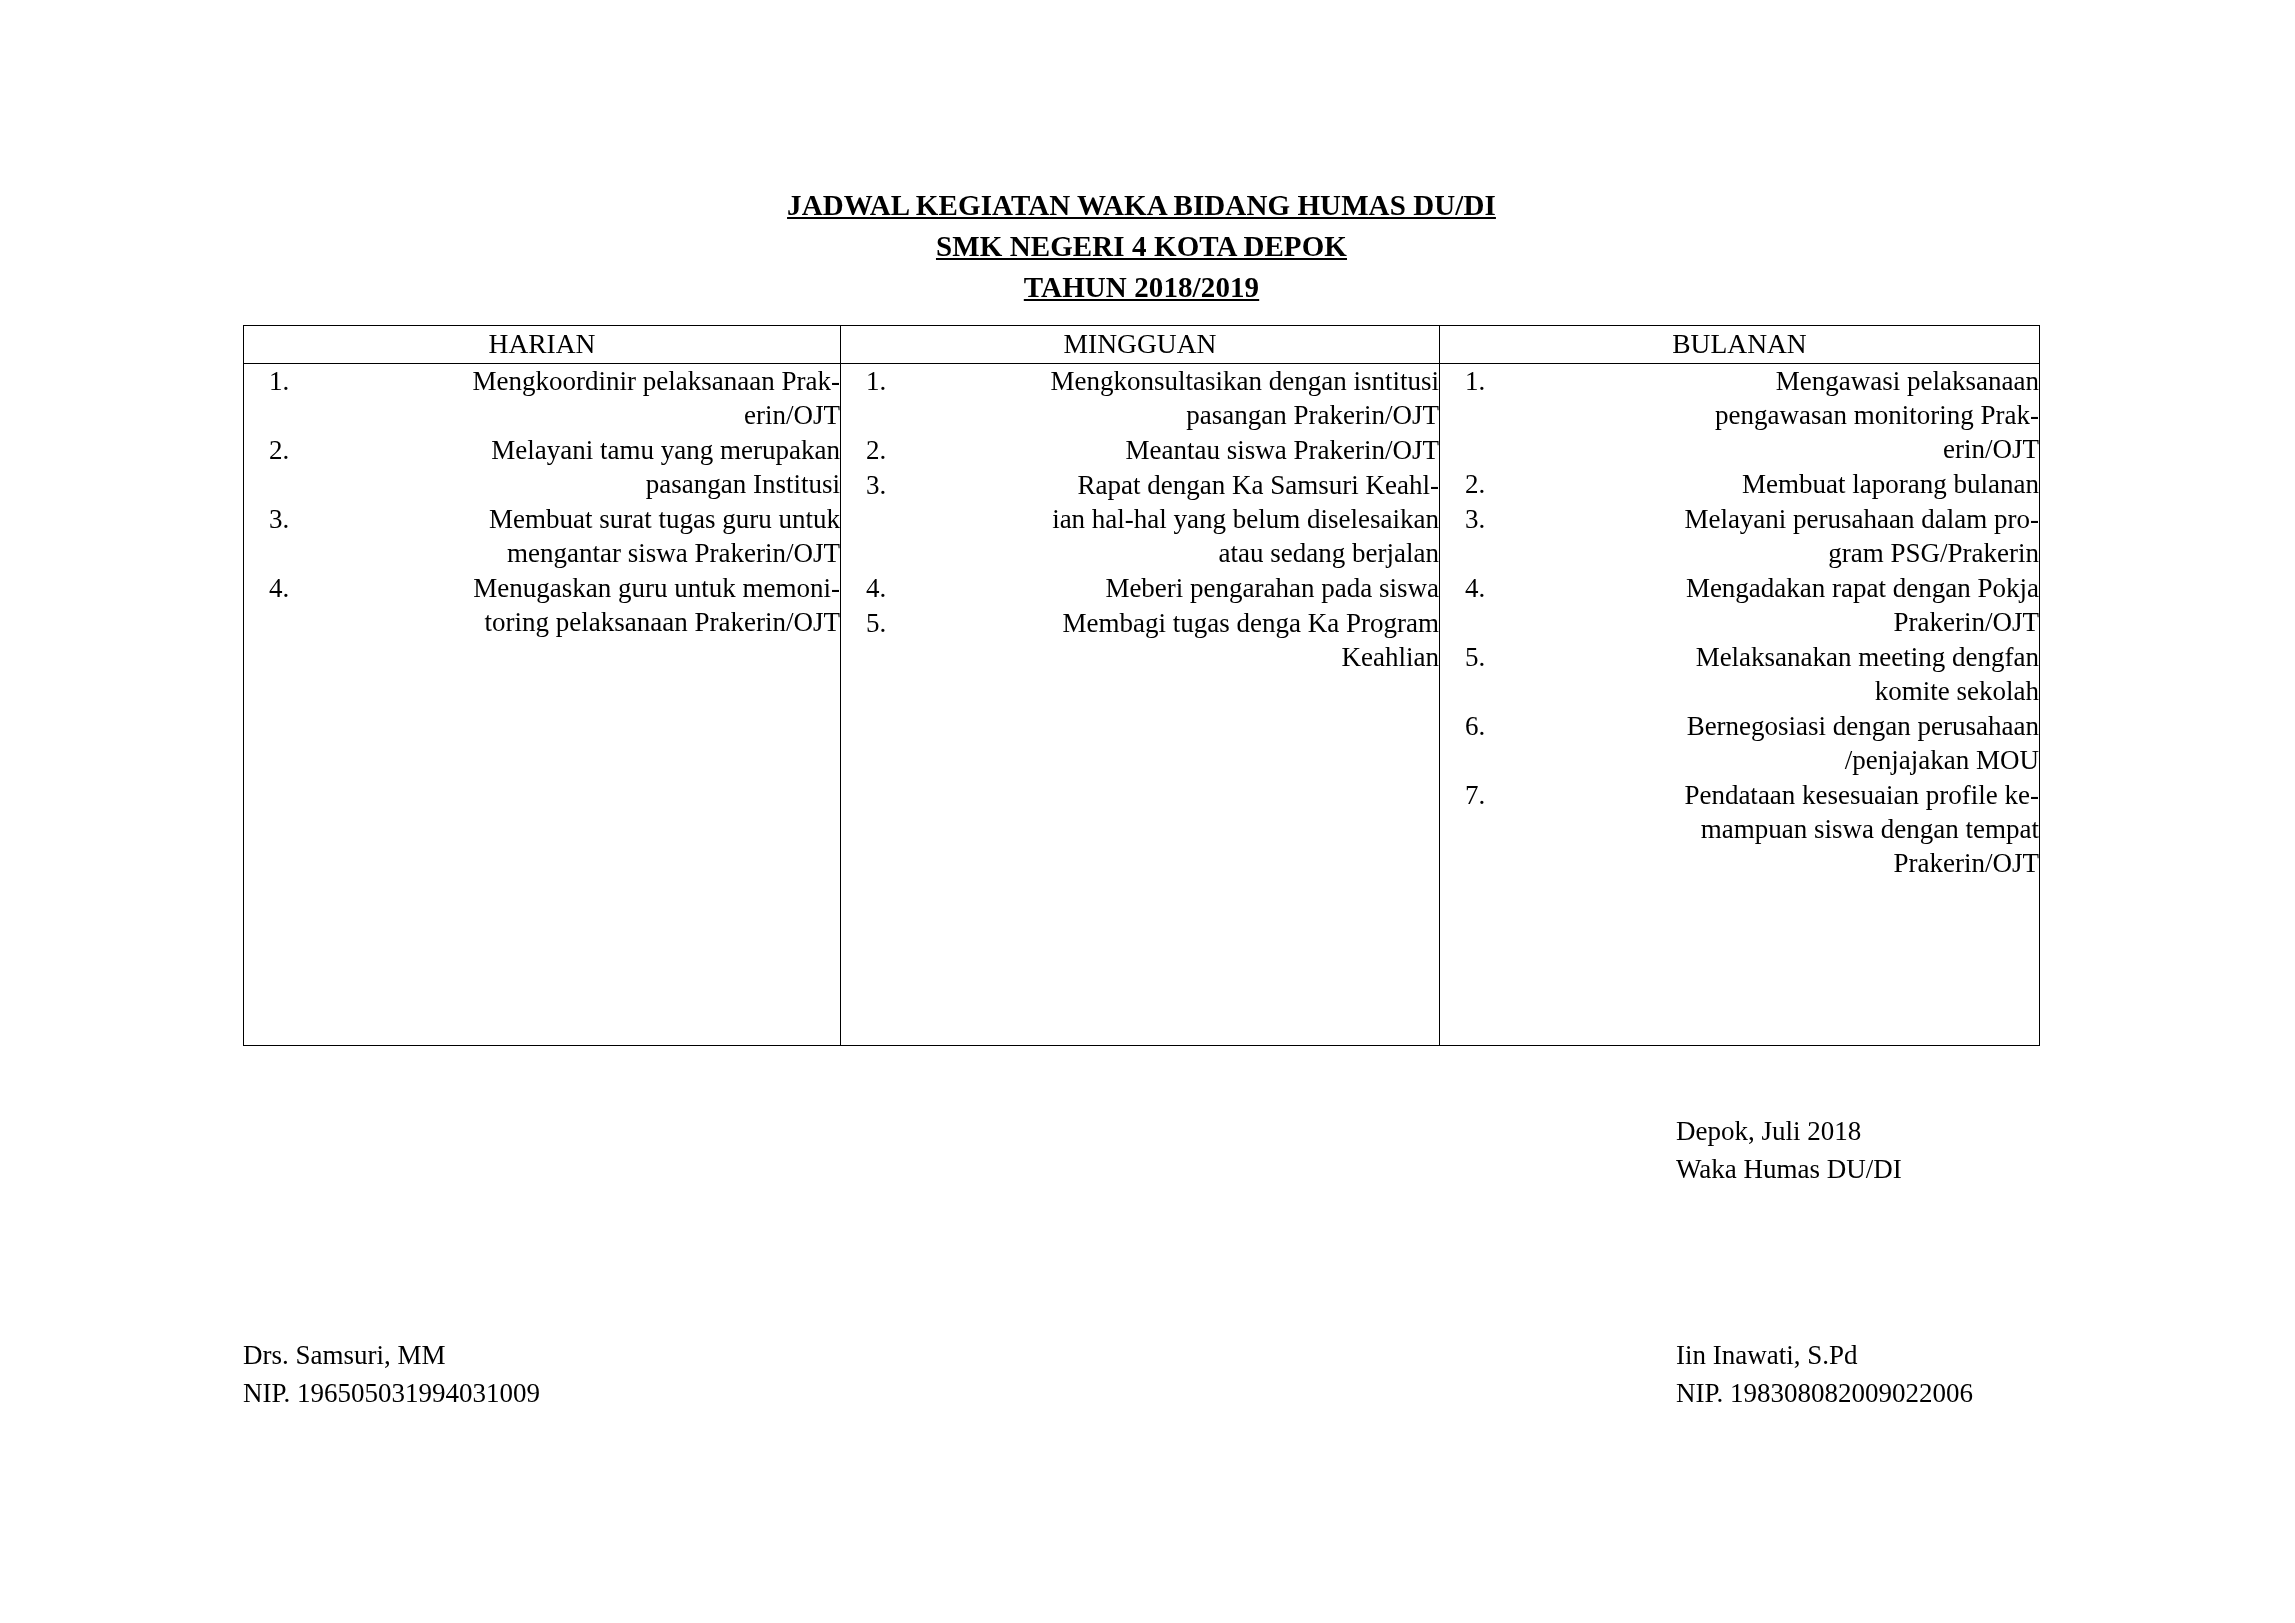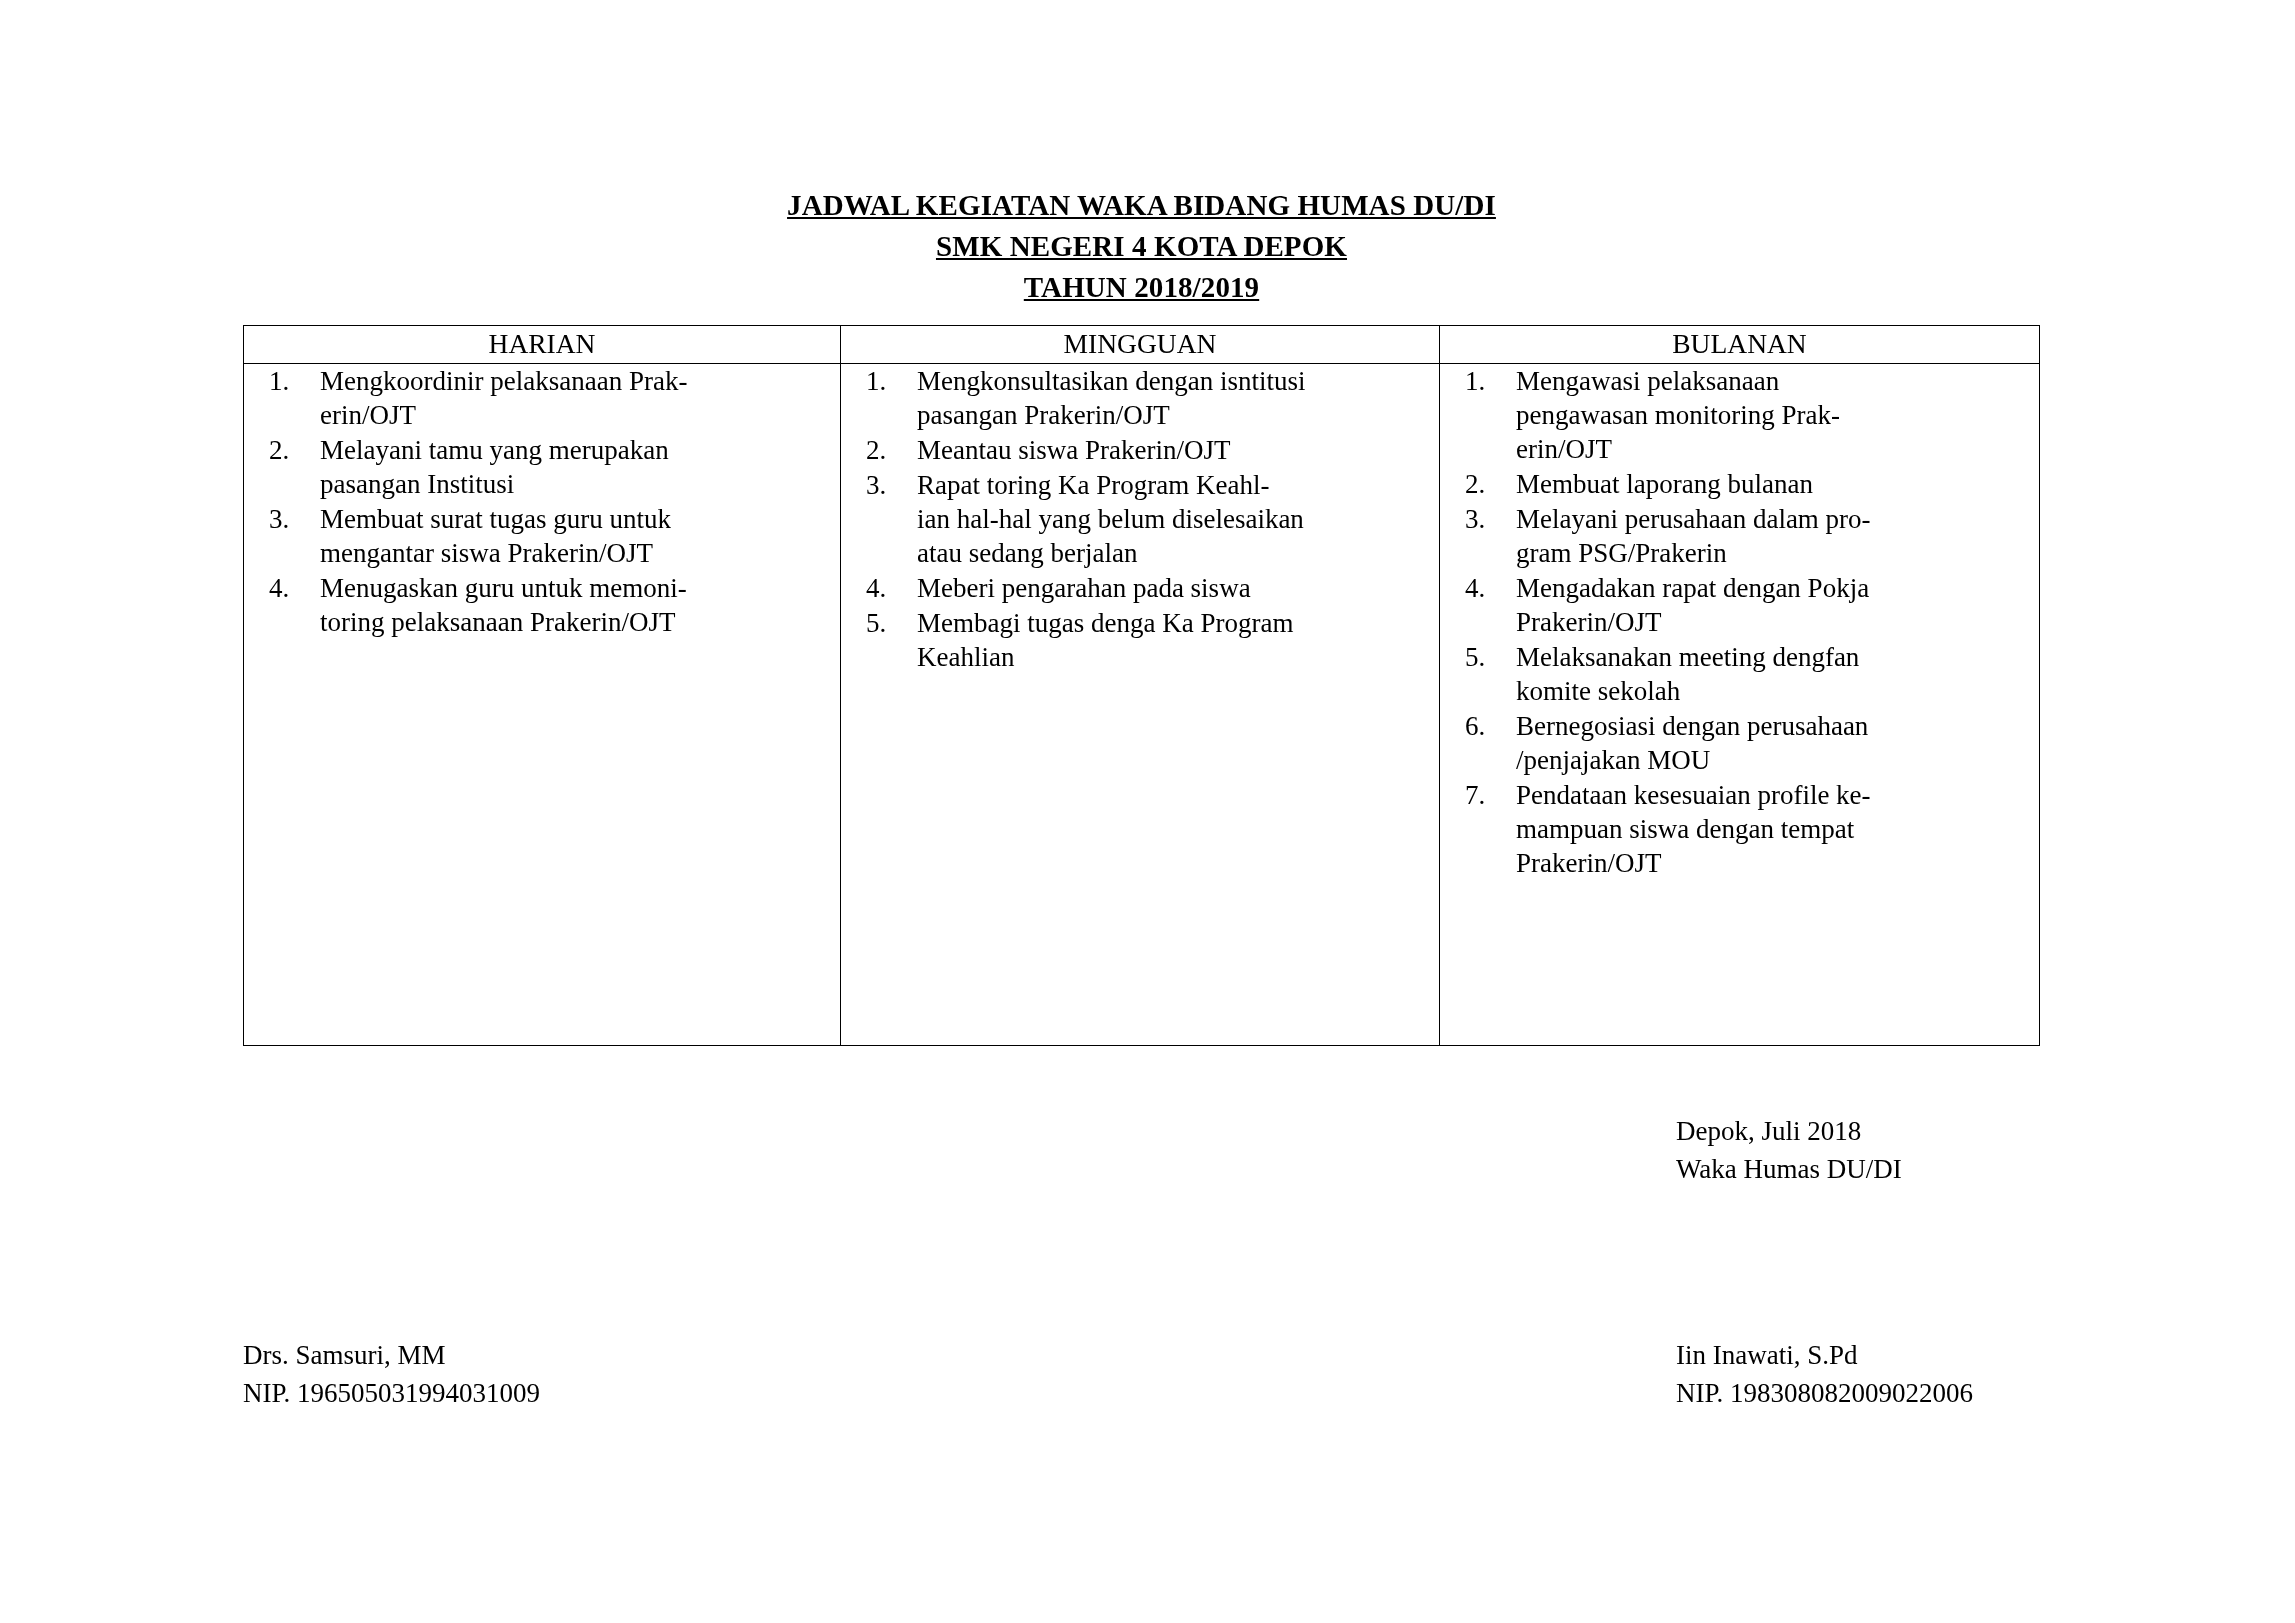--- a/index.html
+++ b/index.html
@@ -84,20 +84,21 @@
   }
   ol.task-list > li .num {
     position: absolute;
     left: 25px;
     top: 0;
     width: 39px;
     text-align: left;
   }
   ol.task-list > li .txt {
     display: block;
+    text-align: right;
   }
   ol.task-list > li .txt .ln {
     display: block;
     white-space: nowrap;
   }
 
   
   .sig {
     position: absolute;
     font-size: 27px;
@@ -179,21 +180,21 @@
               </li>
               <li>
                 <span class="num">2.</span>
                 <span class="txt">
                   <span class="ln">Meantau siswa Prakerin/OJT</span>
                 </span>
               </li>
               <li>
                 <span class="num">3.</span>
                 <span class="txt">
-                  <span class="ln">Rapat toring Ka Program Keahl-</span>
+                  <span class="ln">Rapat dengan Ka Samsuri Keahl-</span>
                   <span class="ln">ian hal-hal yang belum diselesaikan</span>
                   <span class="ln">atau sedang berjalan</span>
                 </span>
               </li>
               <li>
                 <span class="num">4.</span>
                 <span class="txt">
                   <span class="ln">Meberi pengarahan pada siswa</span>
                 </span>
               </li>

